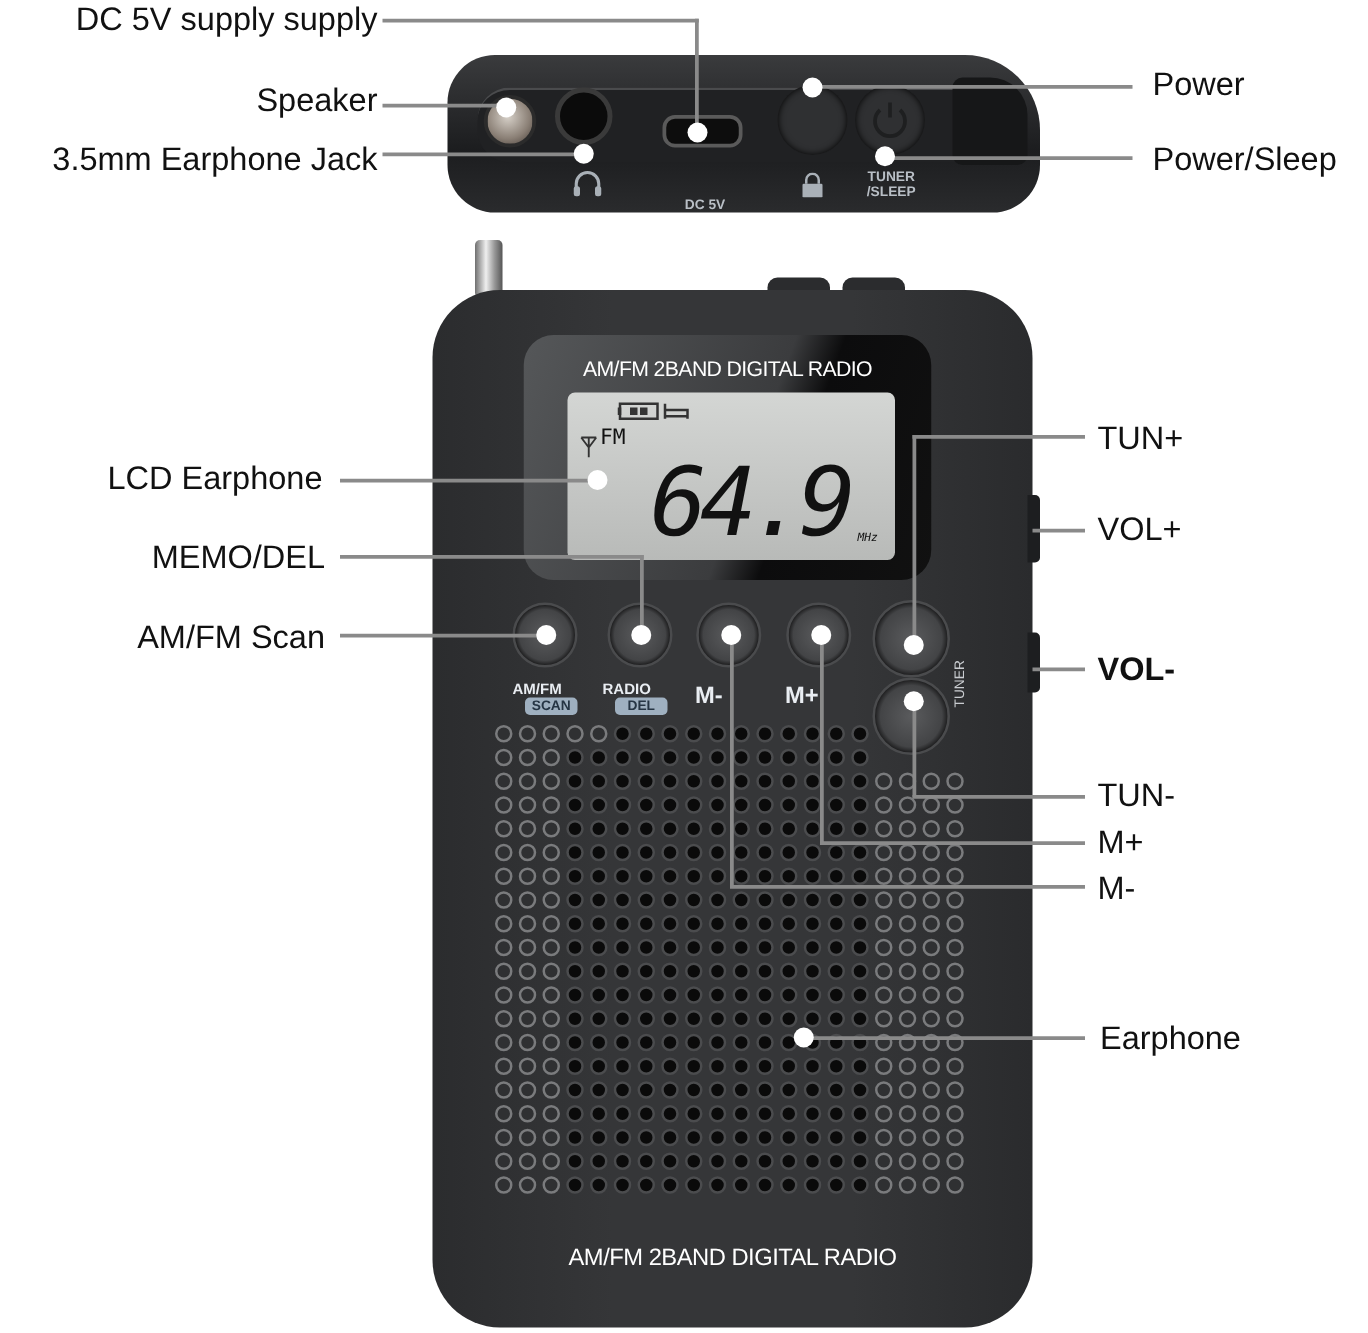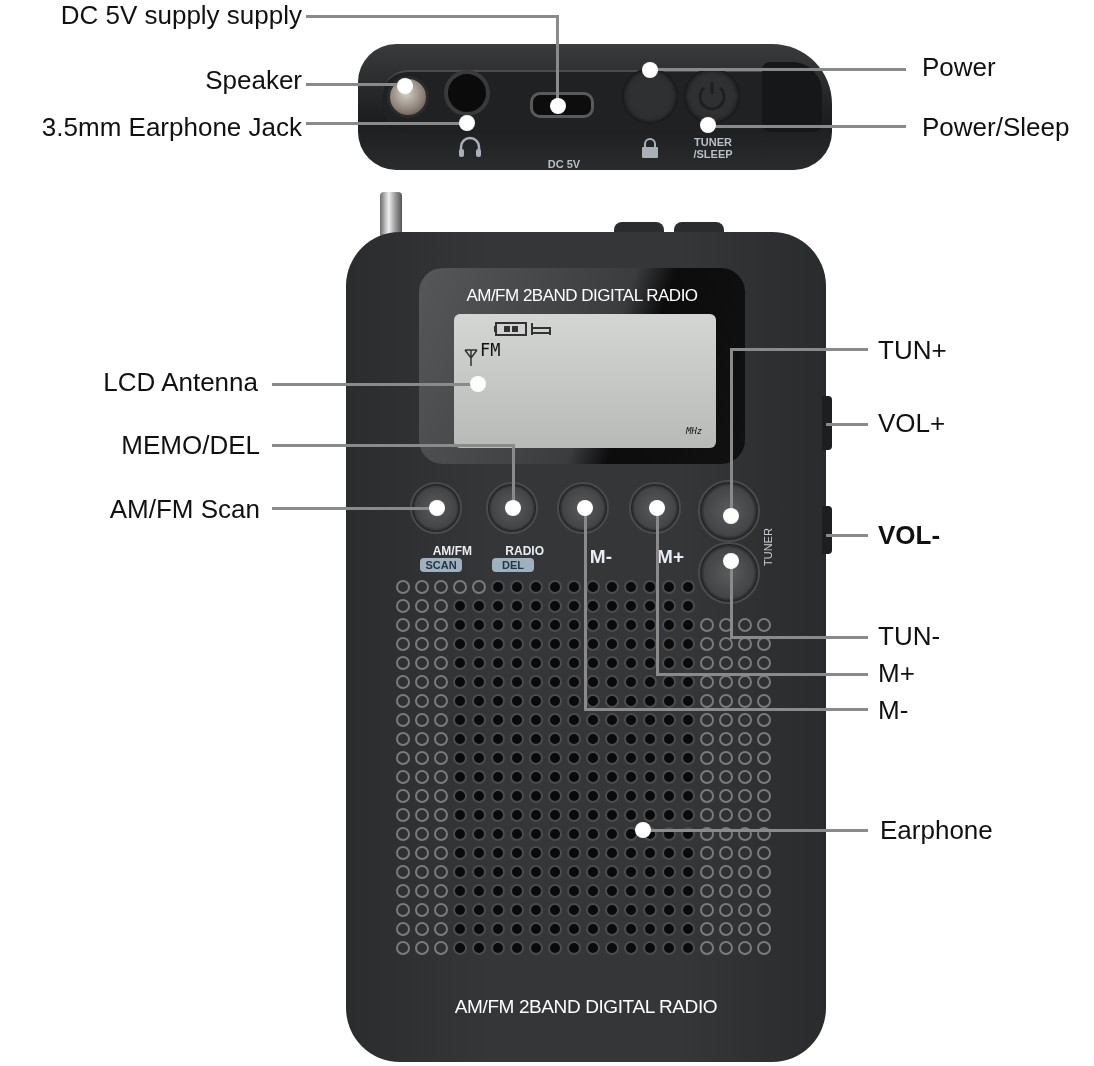--- a/index.html
+++ b/index.html
@@ -24,21 +24,21 @@
   
   .radio{left:346px;top:232px;width:480px;height:830px;border-radius:54px;background:linear-gradient(90deg,#2b2c2e,#353638 30%,#353638 70%,#2a2b2d);}
   .ant-stub{left:380px;top:192px;width:22px;height:46px;border-radius:4px;background:linear-gradient(90deg,#6f6f6f,#efefef 40%,#9a9a9a 70%,#555);}
   .topbtn{top:222px;width:50px;height:14px;border-radius:8px 8px 0 0;background:#2b2c2e;}
   .sidebtn{left:822px;width:10px;height:130px;background:#1d1e20;border-radius:0 4px 4px 0;}
   .lcd-bezel{left:419px;top:268px;width:326px;height:196px;border-radius:24px;background:linear-gradient(110deg,#555759 0%,#3b3c3e 55%,#0c0c0d 65%,#111 100%);}
   .lcd-title{position:absolute;left:0;width:100%;top:18px;text-align:center;color:#fff;font-size:17px;letter-spacing:-0.5px;}
   .lcd{left:454px;top:314px;width:262px;height:134px;border-radius:6px;background:linear-gradient(#d4d6d4,#b8bab8);}
   .lcd .seg{position:absolute;font-family:"DejaVu Sans Mono",monospace;font-style:italic;color:#111;}
   .btn{position:absolute;width:52px;height:52px;border-radius:50%;background:radial-gradient(circle,#5a5b5d 0%,#434446 60%,#1b1b1c 72%,#0e0e0f 100%);border:2px solid #4a4b4d;box-sizing:border-box;}
-  .btn-label{position:absolute;color:#e9edf2;font-weight:bold;text-align:right;}
+  .btn-label{position:absolute;color:#e9edf2;font-weight:bold;text-align:left;}
   .pill{position:absolute;background:#9fb0c0;color:#263544;font-size:11px;font-weight:bold;border-radius:4px;text-align:center;line-height:14px;}
   .tuner-label{position:absolute;left:762px;top:540px;color:#c9ccd0;font-size:11px;transform:rotate(-90deg);transform-origin:left top;}
   .grille{left:396px;top:580px;width:380px;height:380px;}
   .hole{position:absolute;width:14px;height:14px;border-radius:50%;box-sizing:border-box;border:2px solid #7a7b7d;}
   .hole.dark{background:#0a0a0a;border-color:#4b4c4e;}
   .hole.light{background:#2f3032;}
   .bottom-text{position:absolute;left:0;width:100%;top:996px;text-align:center;color:#fff;font-size:19px;letter-spacing:-0.4px;}
 </style>
 </head>
 <body>
@@ -108,20 +108,21 @@
     <rect x="2" y="3" width="30" height="12" fill="none" stroke="#333" stroke-width="2"></rect>
     <rect x="0" y="6" width="3" height="6" fill="#333"></rect>
     <rect x="10" y="6" width="6" height="6" fill="#333"></rect>
       <rect x="18" y="6" width="6" height="6" fill="#333"></rect>
     <path d="M38 3 V15 M38 8 H56 V15 M38 13 H56" stroke="#333" stroke-width="2" fill="none"></path>
   </svg>
   <svg style="position:absolute;left:10px;top:34px" width="14" height="18" viewBox="0 0 14 18">
     <path d="M1 2 L7 10 L13 2 M7 2 V18 M1 2 H13" stroke="#333" stroke-width="1.5" fill="none"></path>
   </svg>
   <div class="seg" style="left:26px;top:26px;font-size:17px;font-style:normal;">FM</div>
+  <div class="seg" style="left:66px;top:48px;font-size:76px;line-height:80px;letter-spacing:-6px;">64.9</div>
   <div class="seg" style="left:232px;top:112px;font-size:9px;">MHz</div>
 </div>
 
 <div class="btn" style="left:410px;top:482px;"></div>
 <div class="btn" style="left:486px;top:482px;"></div>
 <div class="btn" style="left:557px;top:482px;"></div>
 <div class="btn" style="left:629px;top:482px;"></div>
 <div class="btn" style="left:698px;top:480px;width:62px;height:62px;"></div>
 <div class="btn" style="left:698px;top:542px;width:62px;height:62px;"></div>
 
@@ -523,21 +524,21 @@
     <div class="hole dark" style="left: 266px; top: 361px;"></div>
     <div class="hole dark" style="left: 285px; top: 361px;"></div>
     <div class="hole light" style="left: 304px; top: 361px;"></div>
     <div class="hole light" style="left: 323px; top: 361px;"></div>
     <div class="hole light" style="left: 342px; top: 361px;"></div>
     <div class="hole light" style="left: 361px; top: 361px;"></div>
   </div>
 
 <div class="bottom-text" style="left:346px;width:480px;">AM/FM 2BAND DIGITAL RADIO</div>
 
-<div class="label right" style="right:836px;top:367px;">LCD Antenna</div>
+<div class="label right" style="right:836px;top:367px;">LCD Earphone</div>
 <div class="line" style="left:272px;top:383px;width:206px;height:3px;"></div>
 <div class="dot" style="left:478px;top:384px;"></div>
 
 <div class="label right" style="right:834px;top:430px;">MEMO/DEL</div>
 <div class="line" style="left:272px;top:444px;width:243px;height:3px;"></div>
 <div class="line" style="left:512px;top:444px;width:3px;height:62px;"></div>
 <div class="dot" style="left:513px;top:508px;"></div>
 
 <div class="label right" style="right:834px;top:494px;">AM/FM Scan</div>
 <div class="line" style="left:272px;top:507px;width:164px;height:3px;"></div>

